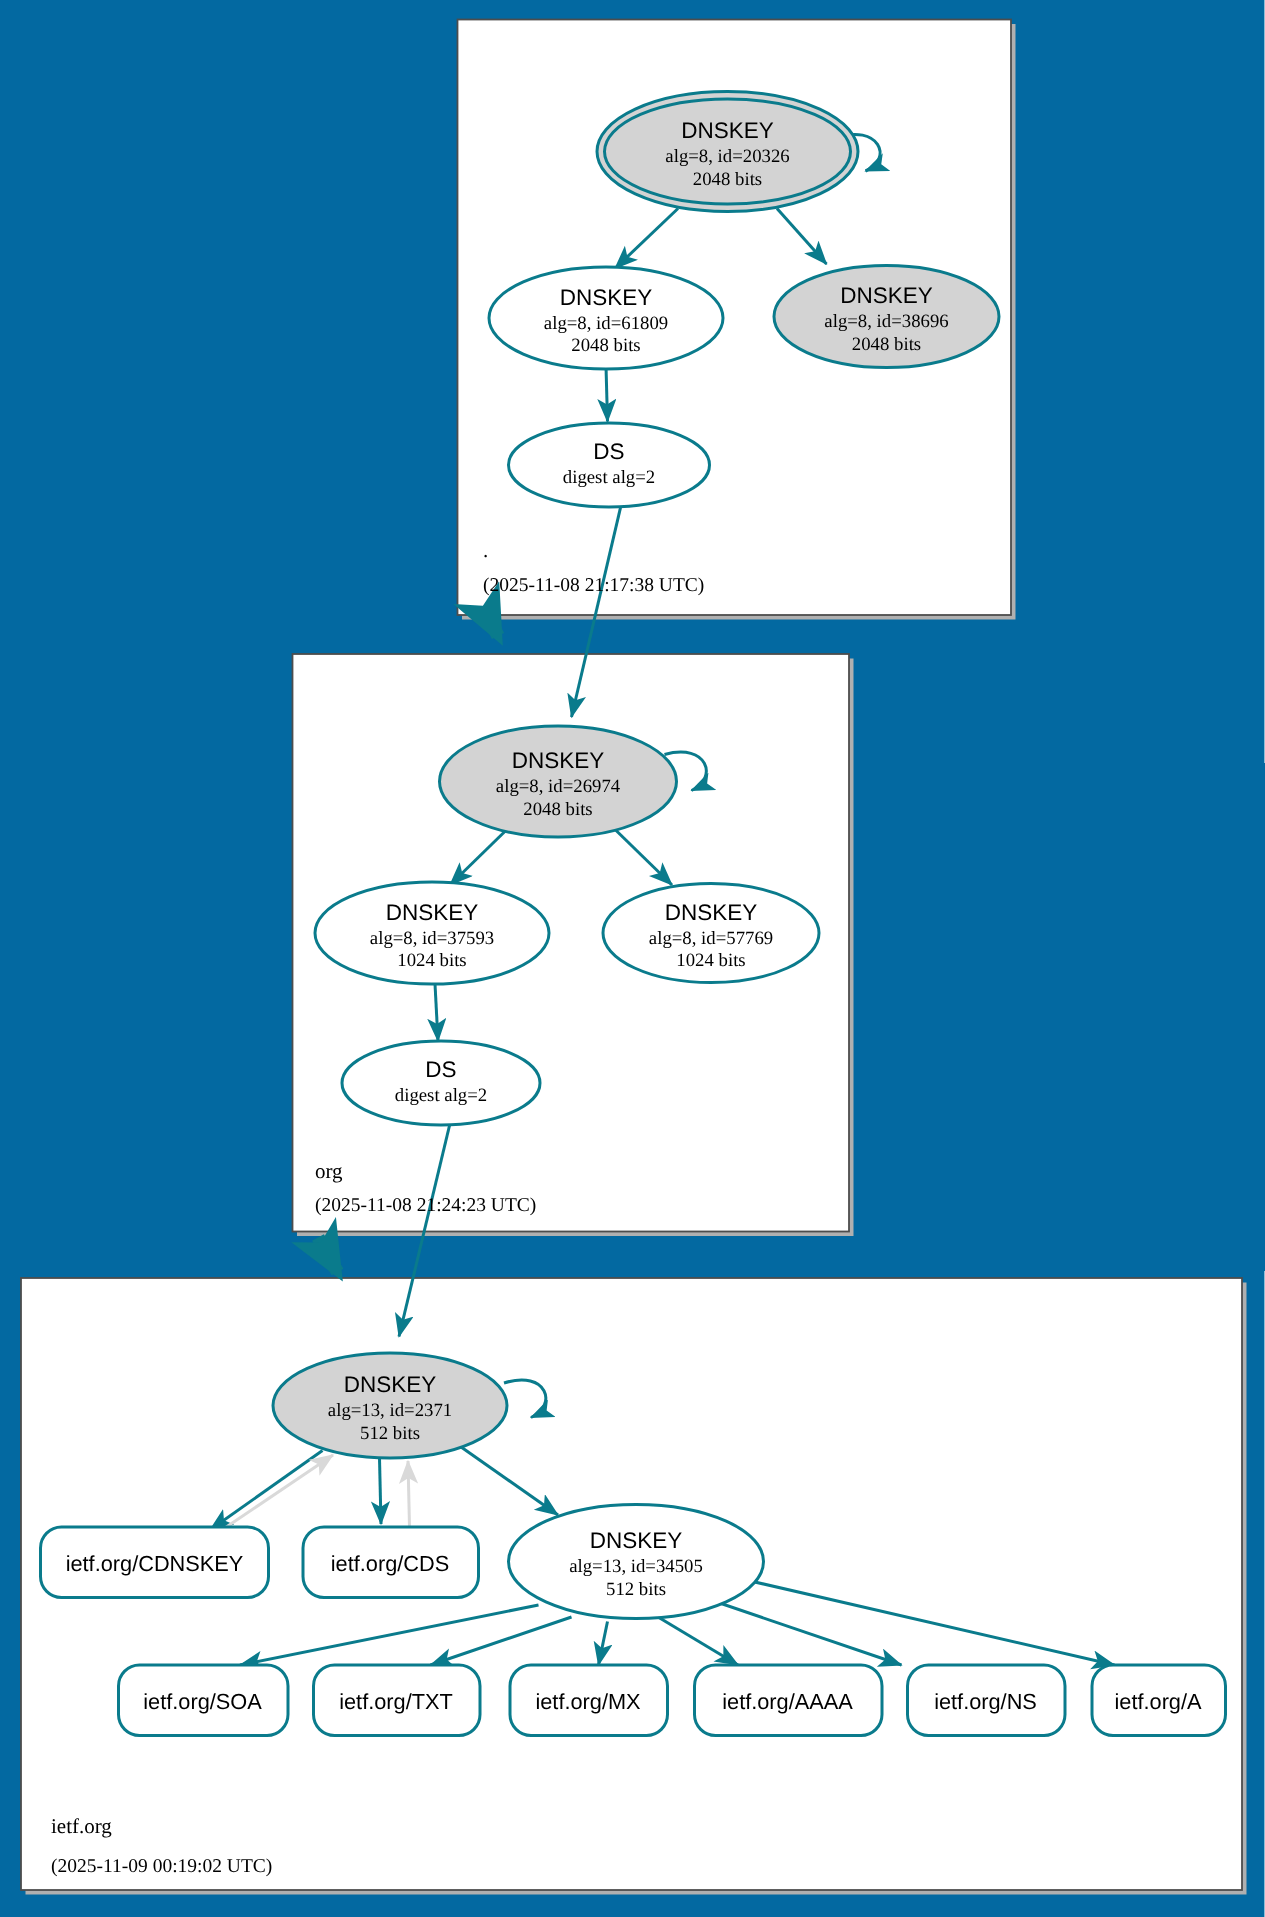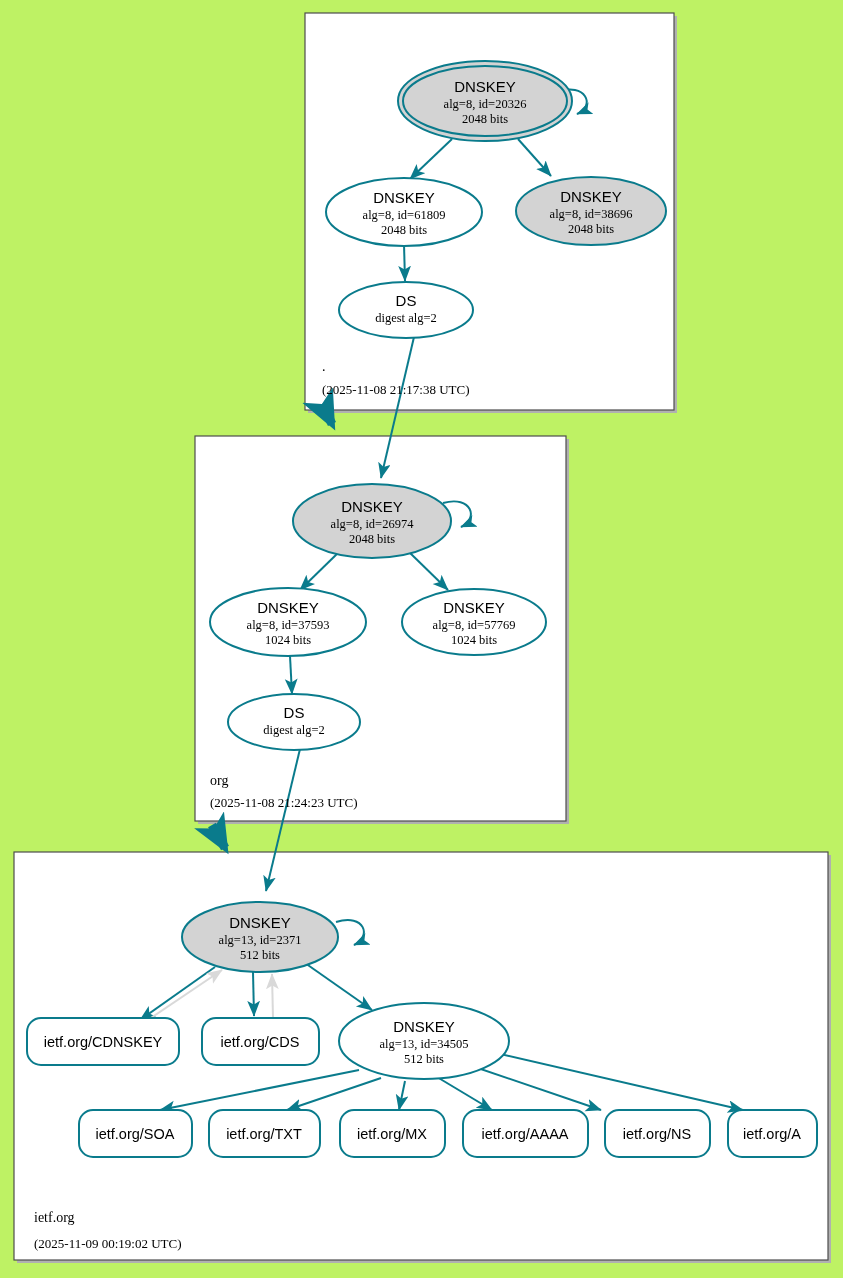--- a/index.html
+++ b/index.html
@@ -7,21 +7,21 @@
     padding: 0;
     background: #ffffff;
   }
   body {
     font-family: "Liberation Sans", sans-serif;
   }
   #canvas {
     position: relative;
     width: 843px;
     height: 1278px;
-    background: #bef264;
+    background: #0369a1;
     overflow: hidden;
   }
   svg#graph {
     position: absolute;
     left: 0;
     top: 0;
     width: 843px;
     height: 1278px;
   }
   .zone-box {

